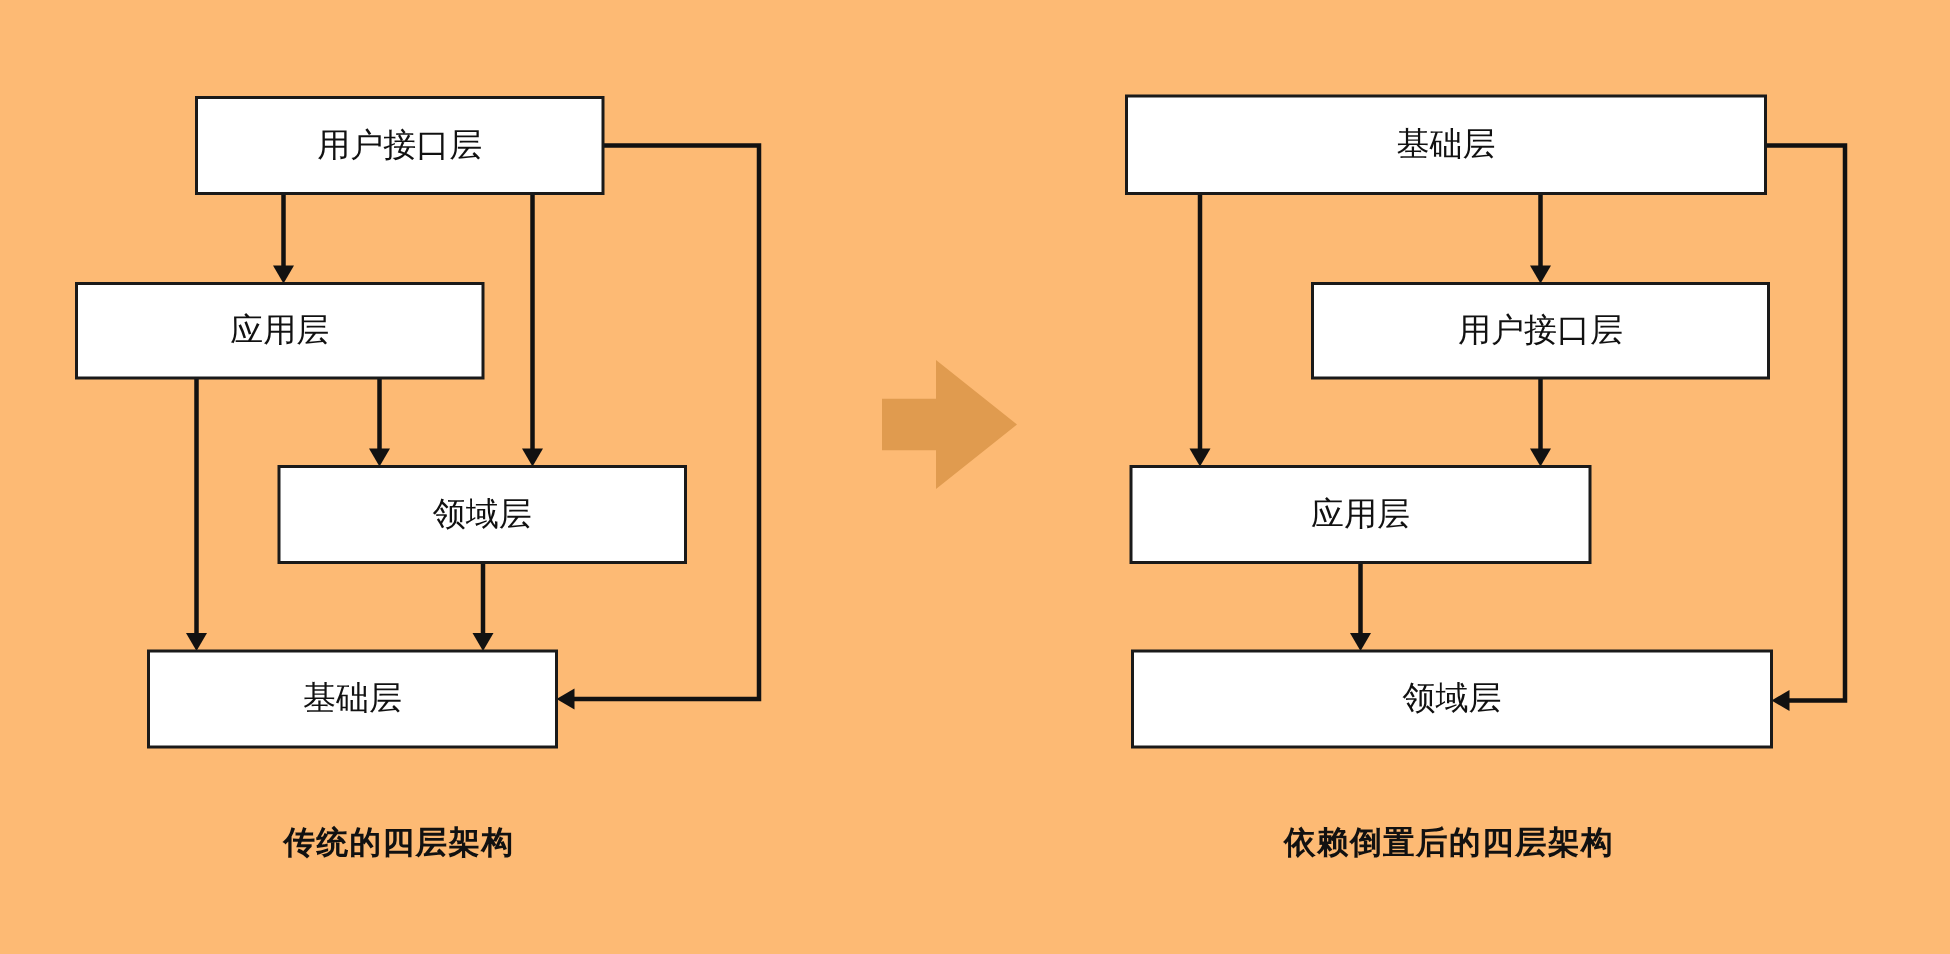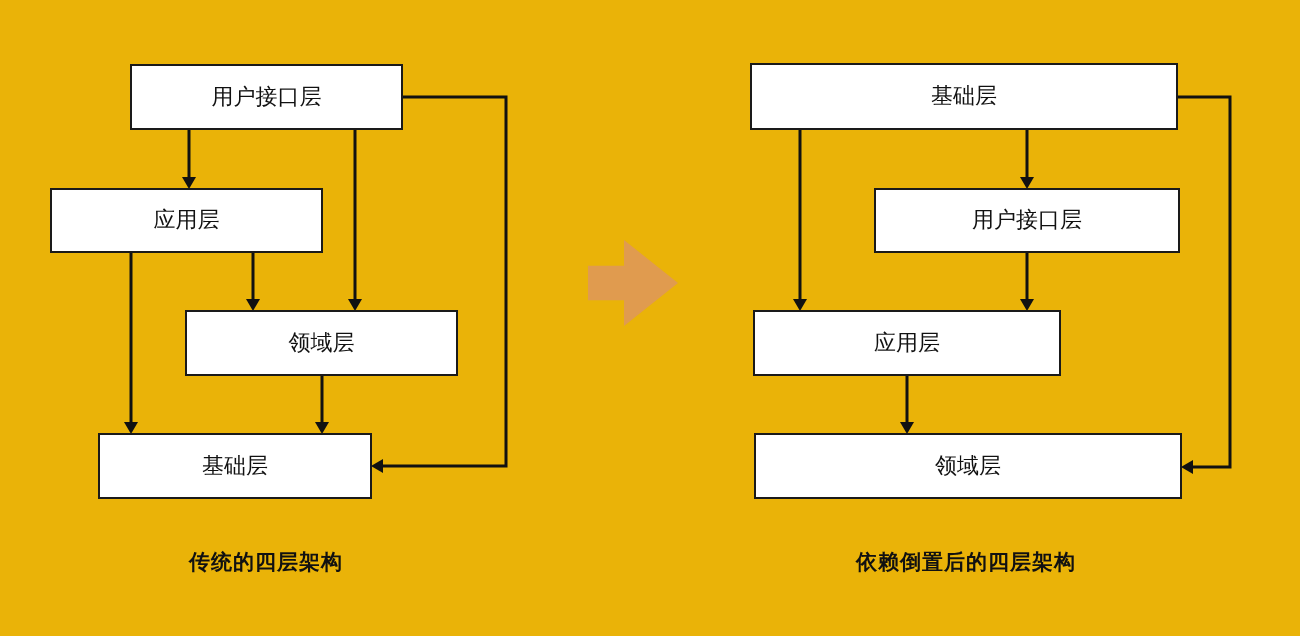--- a/index.html
+++ b/index.html
@@ -10,21 +10,21 @@
     width: 1300px;
     height: 636px;
     background: #f2e9e0;
     font-family: "Liberation Sans", "DejaVu Sans", sans-serif;
     overflow: hidden;
   }
   #stage {
     position: relative;
     width: 1300px;
     height: 636px;
-    background: #eab308;
+    background: #fdba74;
   }
   svg.diagram {
     position: absolute;
     left: 0;
     top: 0;
     width: 1300px;
     height: 636px;
   }
   .node-rect {
     fill: #ffffff;

